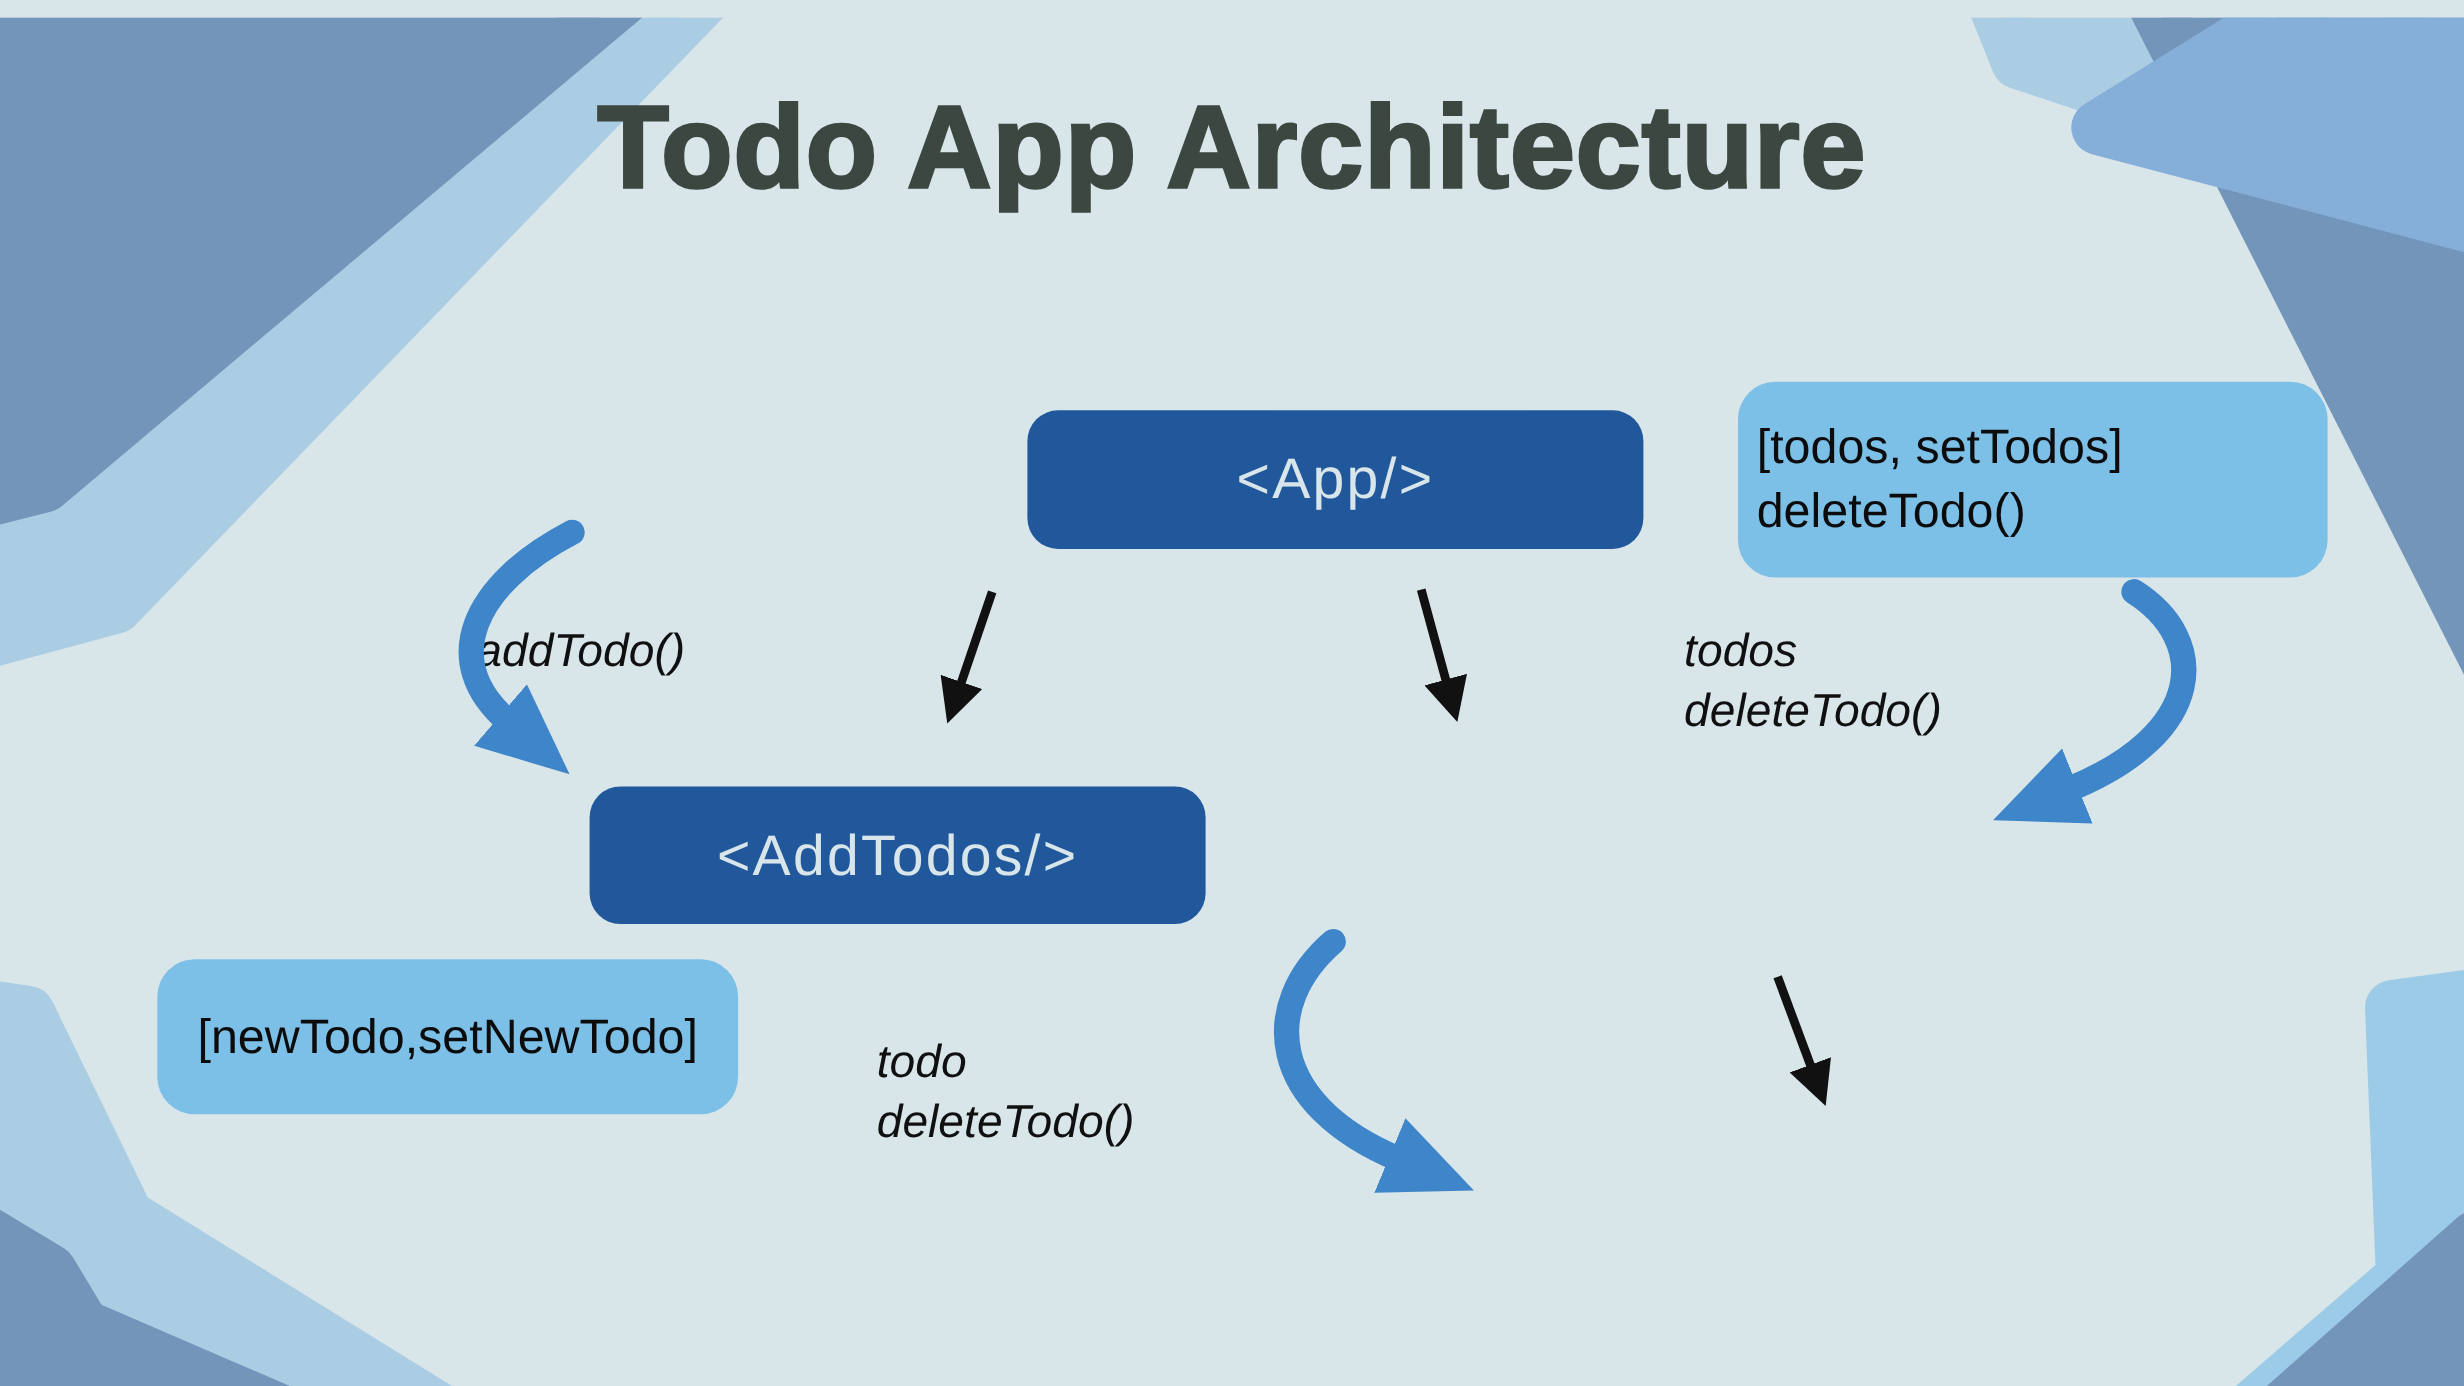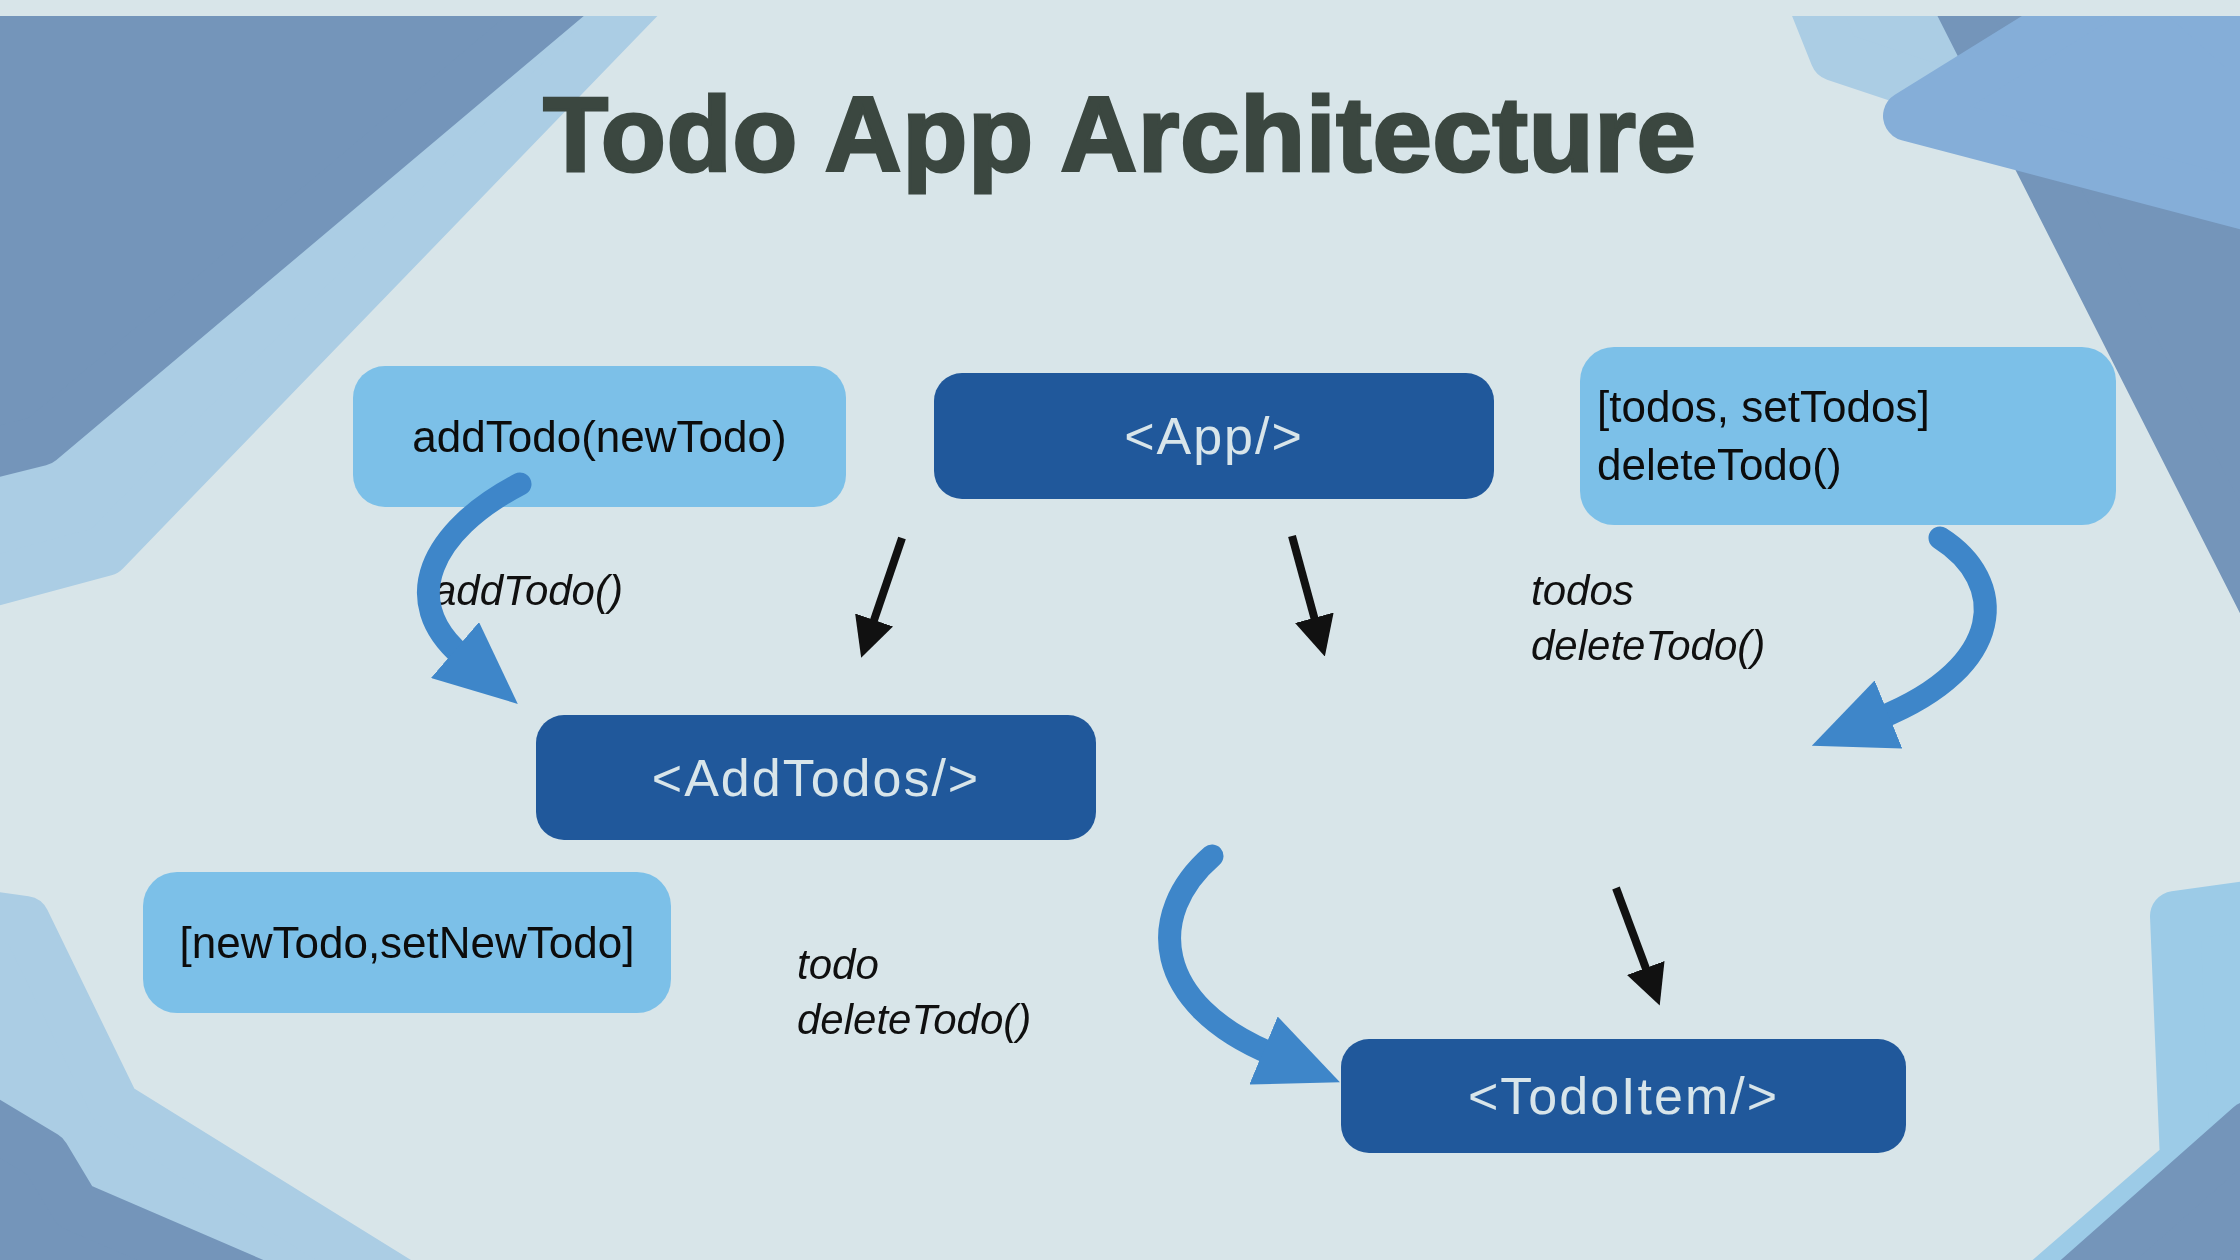--- a/index.html
+++ b/index.html
@@ -60,23 +60,20 @@
 
     <polygon points="-80,890 25,905 115,1090 470,1310 -80,1310" fill="#abcde4" stroke="#abcde4" stroke-width="50" stroke-linejoin="round"></polygon>
     <polygon points="-80,1065 45,1140 75,1190 400,1330 -80,1330" fill="#7495ba" stroke="#7495ba" stroke-width="50" stroke-linejoin="round"></polygon>
 
     <polygon points="2175,900 2320,880 2320,1340 1960,1340 2185,1145" fill="#9ccbe7" stroke="#9ccbe7" stroke-width="50" stroke-linejoin="round"></polygon>
     <polygon points="2250,1110 2320,1100 2320,1340 1990,1340" fill="#7495ba" stroke="#7495ba" stroke-width="50" stroke-linejoin="round"></polygon>
   </svg>
 
   <div class="title">Todo App Architecture</div>
 
-  <div class="box light" id="b-addtodofn">
-    <span>addTodo(newTodo)</span>
-  </div>
 
   <div class="box light left-align" id="b-todosstate">
     <div class="lines">
       <div>[todos, setTodos]</div>
       <div>deleteTodo()</div>
     </div>
   </div>
 
   <div class="box light" id="b-newtodostate">
     <span>[newTodo,setNewTodo]</span>
@@ -84,23 +81,20 @@
 
   <div class="box dark" id="b-app">
     <span>&lt;App/&gt;</span>
   </div>
 
   <div class="box dark" id="b-addtodos">
     <span>&lt;AddTodos/&gt;</span>
   </div>
 
 
-  <div class="box dark" id="b-todoitem">
-    <span>&lt;TodoItem/&gt;</span>
-  </div>
 
   <div class="edge-label" id="l-addtodocall">
     <div>addTodo()</div>
   </div>
   <div class="edge-label" id="l-todosprops">
     <div>todos</div>
     <div>deleteTodo()</div>
   </div>
   <div class="edge-label" id="l-todoprops">
     <div>todo</div>

